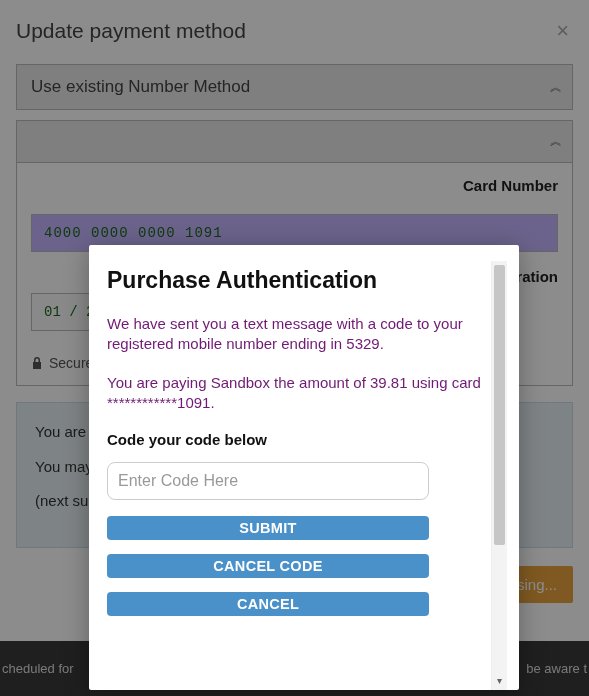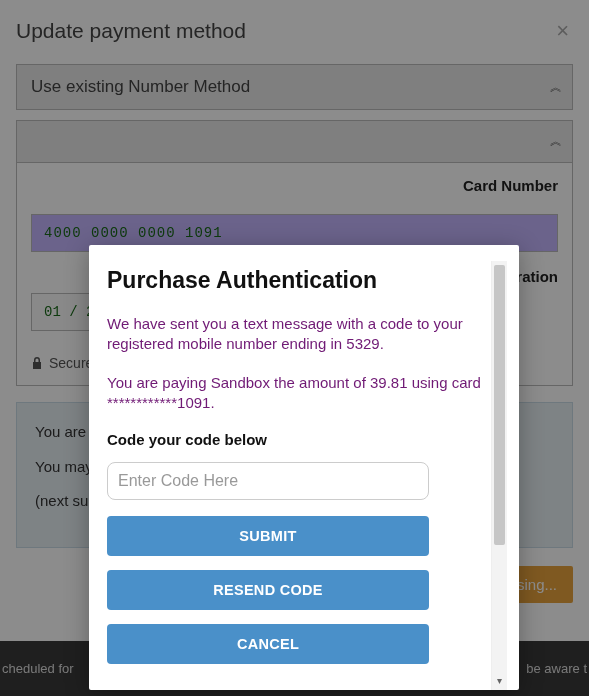--- a/index.html
+++ b/index.html
@@ -44,21 +44,21 @@
   .auth-scroll { width:16px; background:#f3f3f3; position:relative; border-left:1px solid #eee; }
   .scroll-thumb { position:absolute; top:4px; left:2px; right:2px; height:280px; background:#c6c6c6; border-radius:2px; }
   .scroll-arrow { position:absolute; left:0; right:0; text-align:center; font-size:10px; color:#666; }
   .scroll-arrow.dn { bottom:4px; }
 
   .auth-title { font-size:23px; font-weight:700; color:#111; margin:6px 0 20px 0; }
   .auth-text { font-size:15px; color:#701a75; line-height:1.35; margin-bottom:18px; }
   .enter-label { font-size:15px; font-weight:700; color:#111; margin-bottom:14px; }
   .code-input { width:322px; border:1px solid #ccc; border-radius:8px; padding:9px 10px; font-size:16px; color:#333; margin-bottom:16px; }
   .code-input::placeholder { color:#999; }
-  .auth-btn { display:block; width:322px; background:#4a90c9; color:#fff; border:none; padding:12px 0; font-size:14.5px; font-weight:600; letter-spacing:.3px; border-radius:4px; margin-bottom:14px; cursor:pointer; }
+  .auth-btn { display:block; width:322px; background:#4a90c9; color:#fff; border:none; padding:4px 0; font-size:14.5px; font-weight:600; letter-spacing:.3px; border-radius:4px; margin-bottom:14px; cursor:pointer; }
 </style>
 </head>
 <body>
 
 <div class="page">
   <div class="modal-title-row">
     <div class="modal-title">Update payment method</div>
     <div class="close-x">×</div>
   </div>
 
@@ -116,20 +116,20 @@
 <div class="backdrop"></div>
 
 <div class="auth-modal">
   <div class="auth-content">
     <div class="auth-title">Purchase Authentication</div>
     <div class="auth-text">We have sent you a text message with a code to your registered mobile number ending in 5329.</div>
     <div class="auth-text">You are paying Sandbox the amount of 39.81 using card ************1091.</div>
     <div class="enter-label">Code your code below</div>
     <input class="code-input" placeholder="Enter Code Here" style="">
     <button class="auth-btn">SUBMIT</button>
-    <button class="auth-btn">RESEND CODE</button>
+    <button class="auth-btn">CANCEL CODE</button>
     <button class="auth-btn">CANCEL</button>
   </div>
   <div class="auth-scroll">
     <div class="scroll-thumb"></div>
     <div class="scroll-arrow dn">▾</div>
   </div>
 </div>
 
 </body></html>

